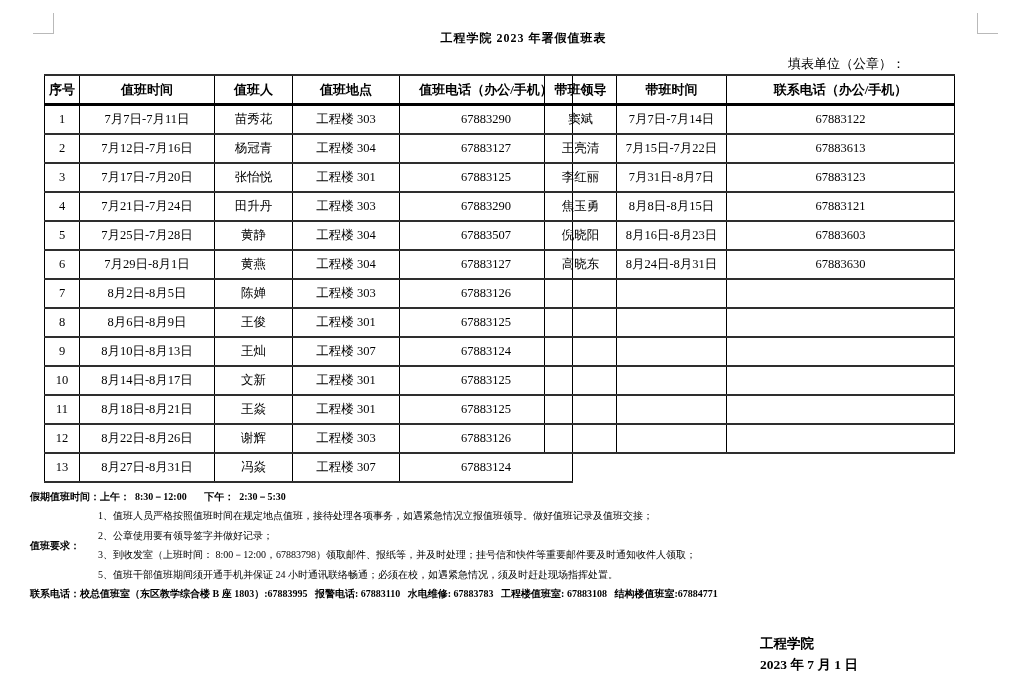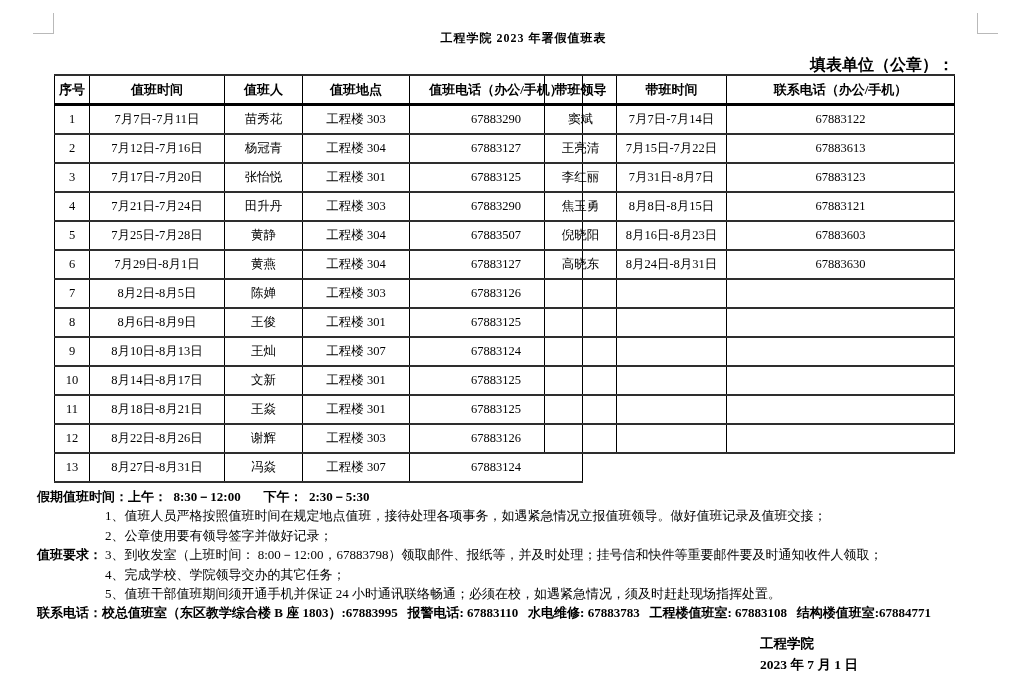--- a/index.html
+++ b/index.html
@@ -10,36 +10,36 @@
   
   .corner{position:absolute;width:20px;height:20px;}
   .corner.tl{left:33px;top:13px;border-right:1px solid #b9b9b9;border-bottom:1px solid #b9b9b9;}
   .corner.tr{left:977px;top:13px;border-left:1px solid #b9b9b9;border-bottom:1px solid #b9b9b9;}
 
   .doc-title{
     position:absolute;left:16px;top:30px;width:1015px;text-align:center;
     font-size:12px;font-weight:bold;letter-spacing:1px;
   }
   .stamp-label{
-    position:absolute;left:810px;top:55px;font-size:16px;font-weight:bold;
+    position:absolute;left:788px;top:55px;font-size:13px;font-weight:normal;
   }
 
   table.grid{border-collapse:collapse;table-layout:fixed;position:absolute;top:74px;}
   table.grid td, table.grid th{
     border-left:1px solid #000;border-right:1px solid #000;
     border-top:2px solid #2e2e2e;border-bottom:2px solid #2e2e2e;
     text-align:center;vertical-align:middle;
     font-size:12.5px;padding:0 2px;overflow:hidden;white-space:nowrap;
   }
   table.grid th{font-size:13px;font-weight:bold;border-bottom:3px solid #000;height:27px;}
   table.grid td{height:27px;}
-  #duty-table{left:54px;width:528px;}
+  #duty-table{left:44px;width:528px;}
   #leader-table{left:544px;width:410px;}
 
-  .notes{position:absolute;left:37px;top:487px;width:955px;font-size:13px;line-height:19.4px;}
+  .notes{position:absolute;left:30px;top:487px;width:955px;font-size:10px;line-height:19.4px;}
   .note-label{font-weight:bold;white-space:pre-wrap;}
   .note-text{white-space:pre-wrap;}
   .hours-line{font-weight:bold;}
   .req-wrap{display:flex;align-items:center;}
   .req-label{font-weight:bold;flex:0 0 68px;}
   .req-items{flex:1;}
   .req-items div{white-space:pre-wrap;}
   .contacts-line{margin-top:0;}
   .contacts-line .note-text{font-weight:bold;}
 
@@ -252,21 +252,20 @@
   <div class="notes">
     <div class="hours-line">
       <span class="note-label">假期值班时间：</span><span class="note-text">上午：  8:30－12:00       下午：  2:30－5:30</span>
     </div>
     <div class="req-wrap">
       <span class="req-label">值班要求：</span>
       <div class="req-items">
           <div>1、值班人员严格按照值班时间在规定地点值班，接待处理各项事务，如遇紧急情况立报值班领导。做好值班记录及值班交接；</div>
           <div>2、公章使用要有领导签字并做好记录；</div>
           <div>3、到收发室（上班时间： 8:00－12:00，67883798）领取邮件、报纸等，并及时处理；挂号信和快件等重要邮件要及时通知收件人领取；</div>
-          <div>4、完成学校、学院领导交办的其它任务；</div>
           <div>5、值班干部值班期间须开通手机并保证 24 小时通讯联络畅通；必须在校，如遇紧急情况，须及时赶赴现场指挥处置。</div>
         </div>
     </div>
     <div class="contacts-line">
       <span class="note-label">联系电话：</span><span class="note-text">校总值班室（东区教学综合楼 B 座 1803）:67883995   报警电话: 67883110   水电维修: 67883783   工程楼值班室: 67883108   结构楼值班室:67884771</span>
     </div>
   </div>
 
   <div class="signature">
     <div>工程学院</div>

